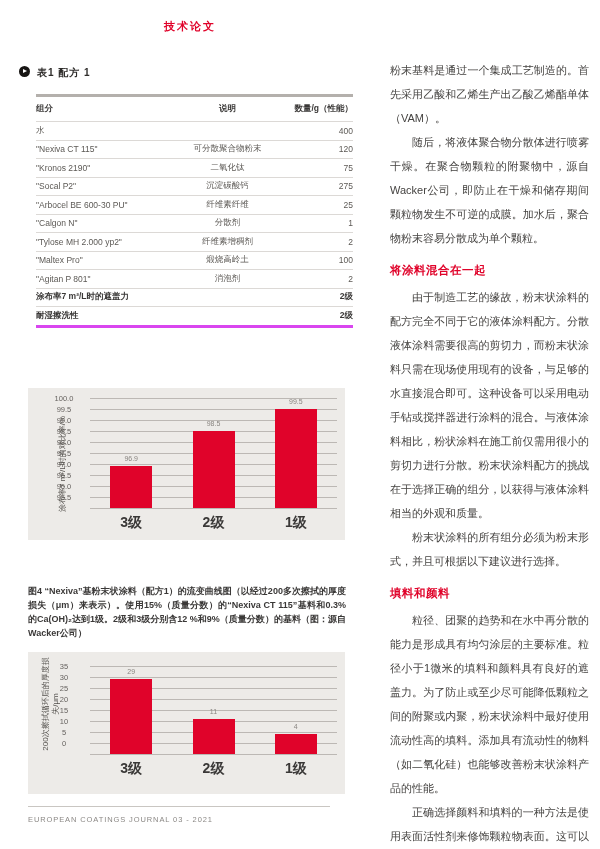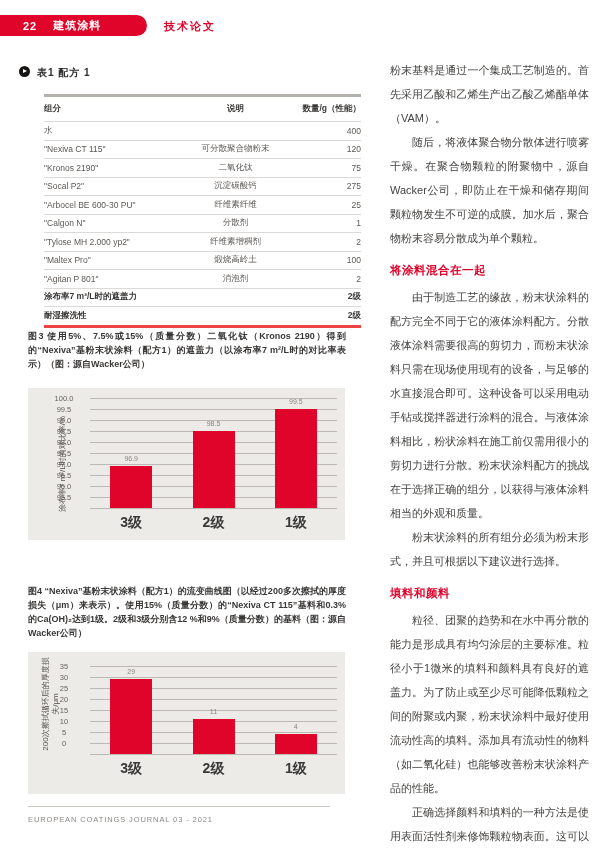--- a/index.html
+++ b/index.html
@@ -13,22 +13,22 @@
   #section-label{position:absolute;left:164px;top:19px;font-size:11px;font-weight:700;letter-spacing:2px;}
 
   
   #table-title{position:absolute;left:19px;top:66px;display:flex;align-items:flex-start;gap:7px;
     font-size:10px;font-weight:700;color:#2f2d2b;letter-spacing:1px;}
   .tbl-icon{width:11px;height:11px;border-radius:50%;background:#171513;position:relative;flex:0 0 11px;}
   .tbl-icon::after{content:"";position:absolute;left:4.2px;top:3px;width:0;height:0;
     border-left:4px solid #fff;border-top:2.6px solid transparent;border-bottom:2.6px solid transparent;}
 
   
-  #formulation-table{position:absolute;left:44px;top:94px;width:317px;
-    border-top:3px solid #b4b0ac;border-bottom:3px solid #ef4444;font-size:8.5px;}
+  #formulation-table{position:absolute;left:36px;top:94px;width:317px;
+    border-top:3px solid #b4b0ac;border-bottom:3px solid #d946ef;font-size:8.5px;}
   .t-head{display:flex;align-items:center;height:24px;border-bottom:1px solid #dcd9d6;
     font-weight:700;color:#3a3837;font-size:8.5px;}
   .t-row{display:flex;align-items:center;height:17.5px;border-bottom:1px solid #dcd9d6;color:#5c5955;}
   .t-row:last-child{border-bottom:none;}
   .t-row.bold{font-weight:700;color:#3a3837;}
   .c1{flex:0 0 146px;text-align:left;white-space:nowrap;}
   .c2{flex:1;text-align:center;}
   .c3{flex:0 0 80px;text-align:right;white-space:nowrap;}
 
   
@@ -58,24 +58,20 @@
 
   
   #footer-line{position:absolute;left:28px;top:806px;width:302px;height:1px;background:#c9c6c2;}
   #footer-text{position:absolute;left:28px;top:815px;font-size:7.5px;letter-spacing:0.9px;color:#8b8885;}
 </style>
 </head>
 <body>
 
 <div id="page">
 
-  <div id="header-badge" style="background: rgb(224, 3, 42);">
-    <span>22</span>
-    <span>建筑涂料</span>
-  </div>
   <div id="section-label" style="color: rgb(224, 3, 42);">技术论文</div>
 
   <div id="table-title">
     <span class="tbl-icon"></span>
     <span>表1 配方 1</span>
   </div>
 
   <div id="formulation-table">
       <div class="t-head">
         <span class="c1">组分</span>
@@ -132,21 +128,20 @@
         <span class="c2"></span>
         <span class="c3">2级</span>
       </div>
       <div class="t-row bold">
         <span class="c1">耐湿擦洗性</span>
         <span class="c2"></span>
         <span class="c3">2级</span>
       </div>
     </div>
 
-  <div id="fig3-caption" class="fig-caption">图3 使用5%、7.5%或15%（质量分数）二氧化钛（Kronos 2190）得到的“Nexiva”基粉末状涂料（配方1）的遮盖力（以涂布率7 m²/L时的对比率表示）（图：源自Wacker公司）</div>
   <div id="chart3" class="chart-box">
       <div class="gridline" style="left: 62px; width: 247px; top: 10px;"></div>
       <div class="y-tick" style="left: 16px; width: 40px; top: 6px;">100.0</div>
       <div class="gridline" style="left: 62px; width: 247px; top: 21px;"></div>
       <div class="y-tick" style="left: 16px; width: 40px; top: 17px;">99.5</div>
       <div class="gridline" style="left: 62px; width: 247px; top: 32px;"></div>
       <div class="y-tick" style="left: 16px; width: 40px; top: 28px;">99.0</div>
       <div class="gridline" style="left: 62px; width: 247px; top: 43px;"></div>
       <div class="y-tick" style="left: 16px; width: 40px; top: 39px;">98.5</div>
       <div class="gridline" style="left: 62px; width: 247px; top: 54px;"></div>

